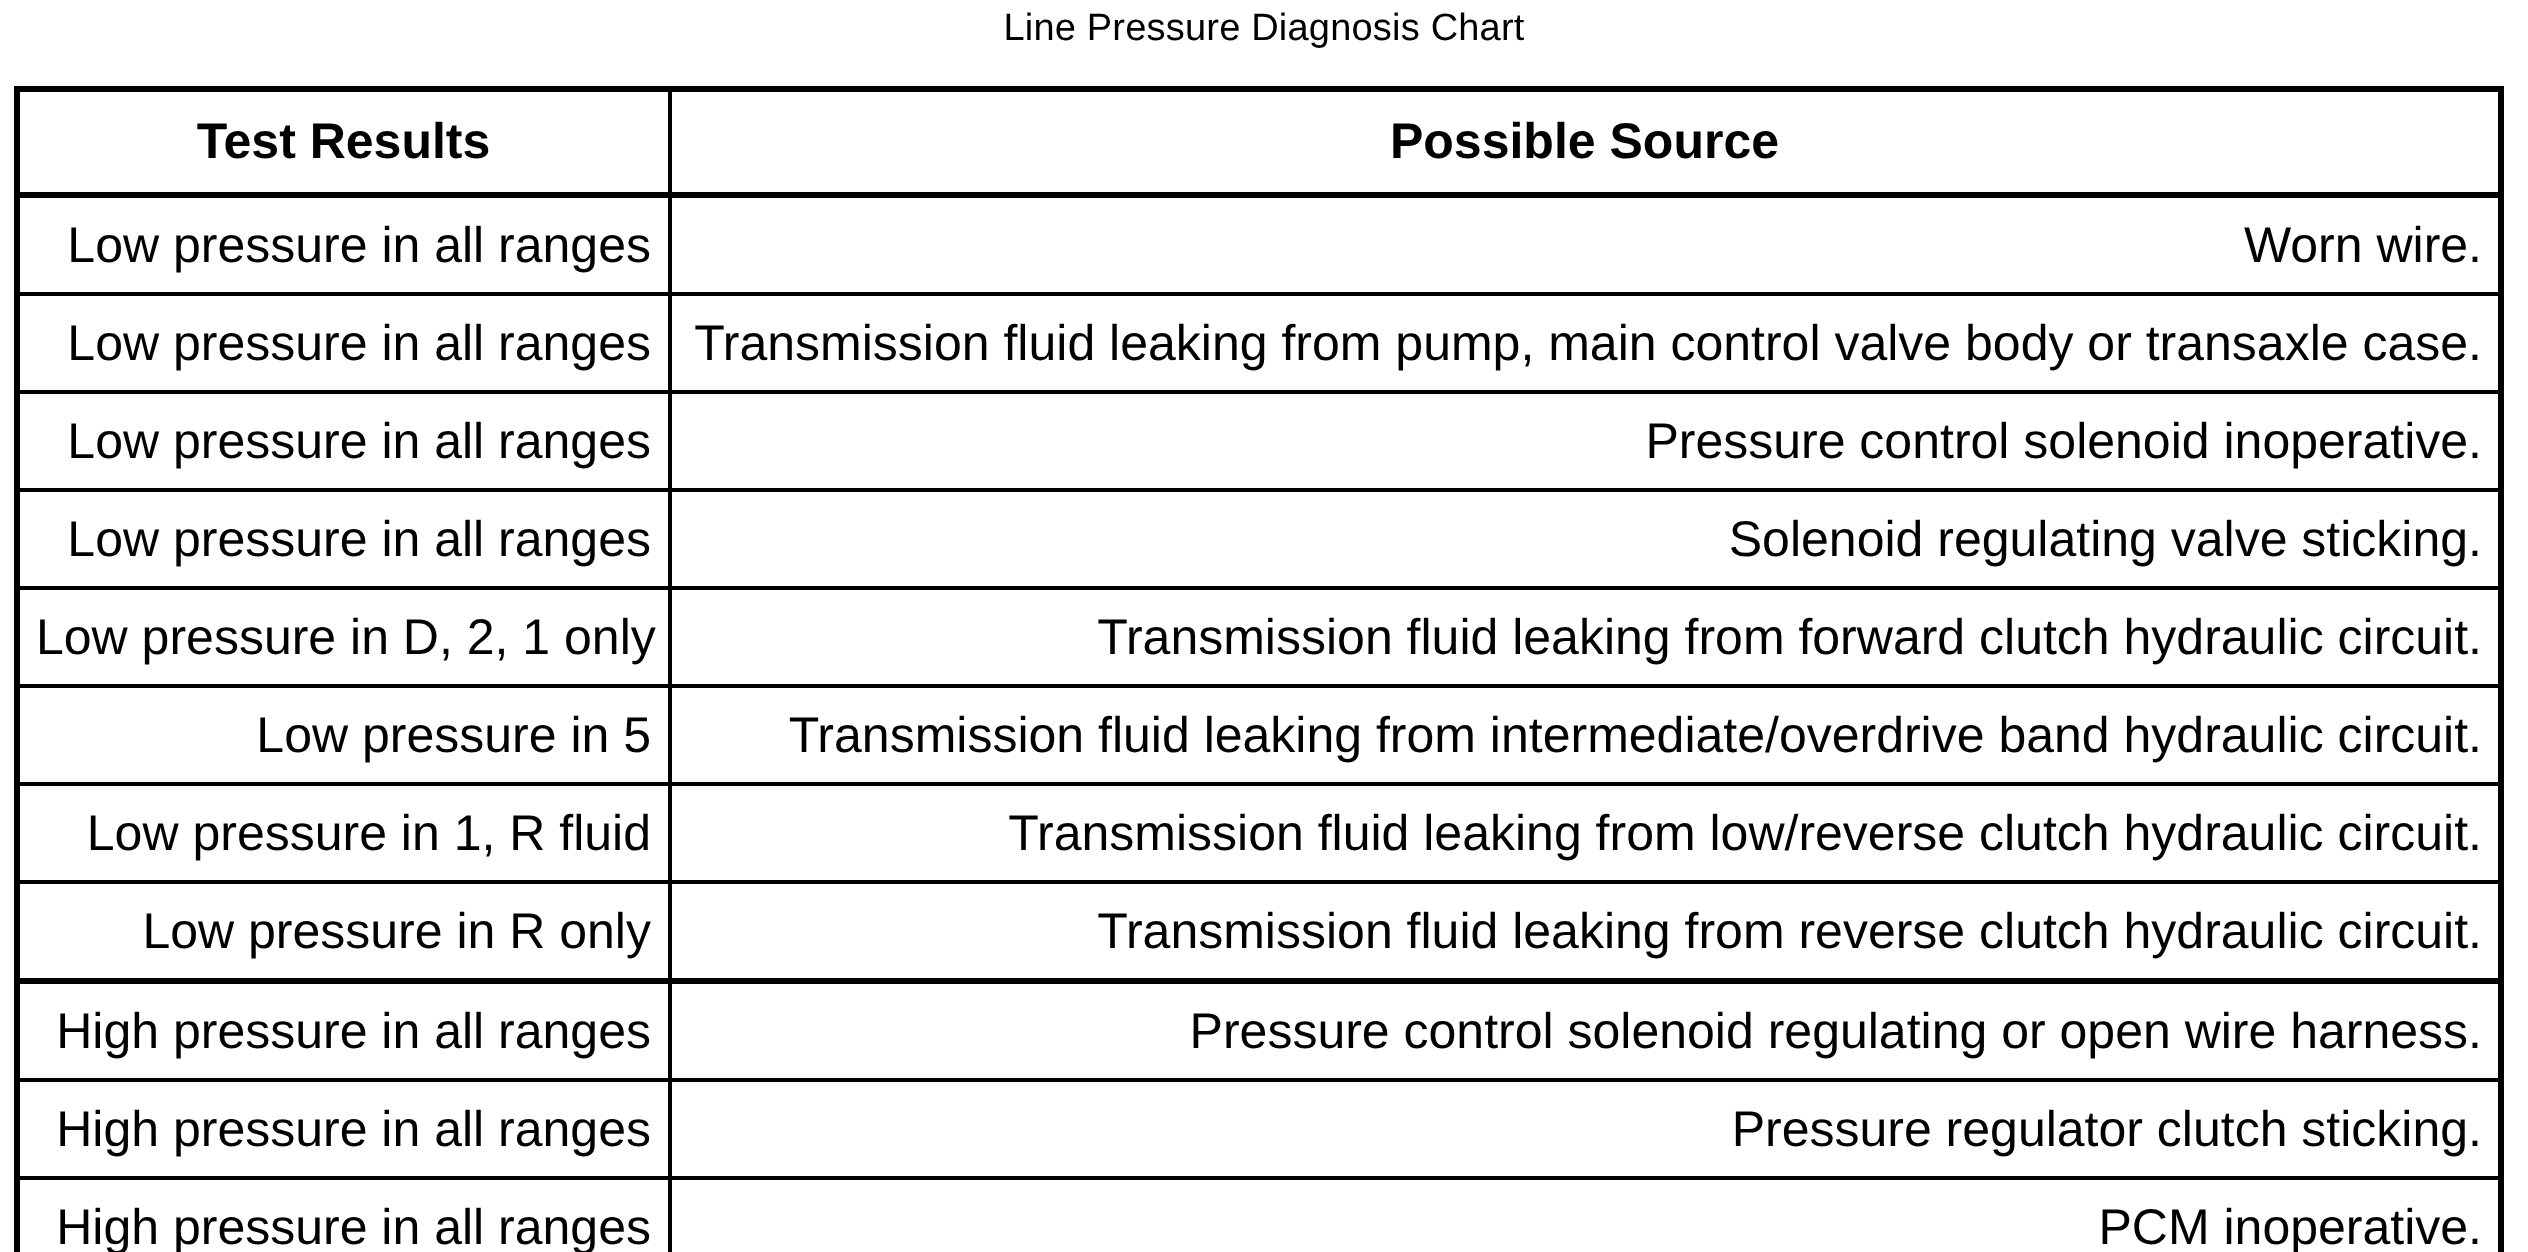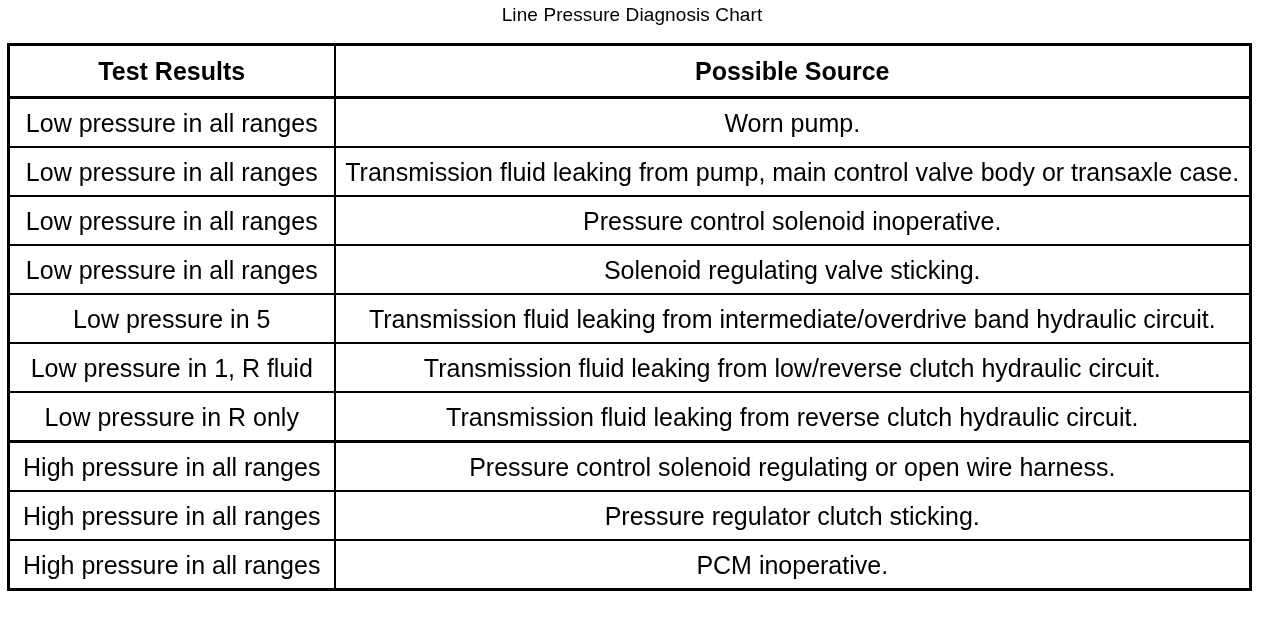--- a/index.html
+++ b/index.html
@@ -66,21 +66,21 @@
     border-right: 2px solid #000000;
   }
   table.diag thead th {
     font-weight: 700;
     text-align: center;
     height: 50px;
     border-bottom: 3px solid #000000;
   }
   table.diag tbody td {
     font-weight: 400;
-    text-align: center;
+    text-align: right;
   }
   table.diag tbody tr:last-child td {
     border-bottom: 0;
   }
   table.diag tbody tr.group-end td {
     border-bottom: 3px solid #000000;
     margin-left: 18px;
   }
 </style>
 </head>
@@ -98,33 +98,37 @@
       </colgroup>
       <thead>
         <tr>
           <th class="col-test">Test Results</th>
           <th class="col-source">Possible Source</th>
         </tr>
       </thead>
       <tbody id="table-body">
       <tr>
             <td class="col-test">Low pressure in all ranges</td>
-            <td class="col-source">Worn pump.</td>
+            <td class="col-source">Worn wire.</td>
           </tr>
           <tr>
             <td class="col-test">Low pressure in all ranges</td>
             <td class="col-source">Transmission fluid leaking from pump, main control valve body or transaxle case.</td>
           </tr>
           <tr>
             <td class="col-test">Low pressure in all ranges</td>
             <td class="col-source">Pressure control solenoid inoperative.</td>
           </tr>
           <tr>
             <td class="col-test">Low pressure in all ranges</td>
             <td class="col-source">Solenoid regulating valve sticking.</td>
+          </tr>
+          <tr>
+            <td class="col-test">Low pressure in D, 2, 1 only</td>
+            <td class="col-source">Transmission fluid leaking from forward clutch hydraulic circuit.</td>
           </tr>
           <tr>
             <td class="col-test">Low pressure in 5</td>
             <td class="col-source">Transmission fluid leaking from intermediate/overdrive band hydraulic circuit.</td>
           </tr>
           <tr>
             <td class="col-test">Low pressure in 1, R fluid</td>
             <td class="col-source">Transmission fluid leaking from low/reverse clutch hydraulic circuit.</td>
           </tr>
           <tr class="group-end">

